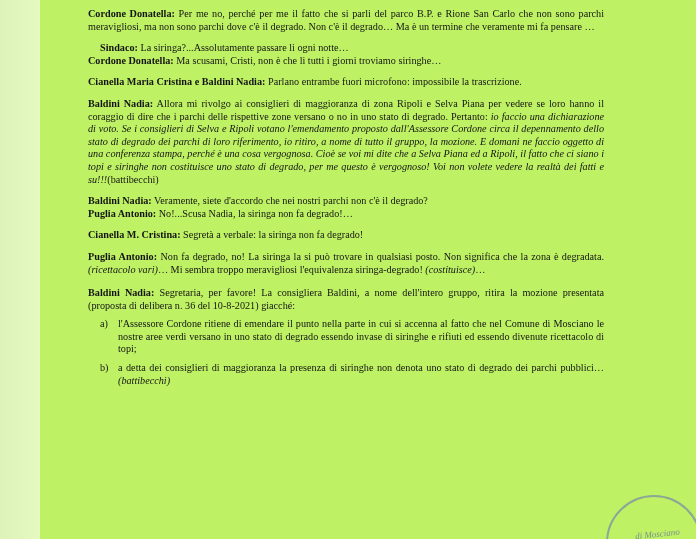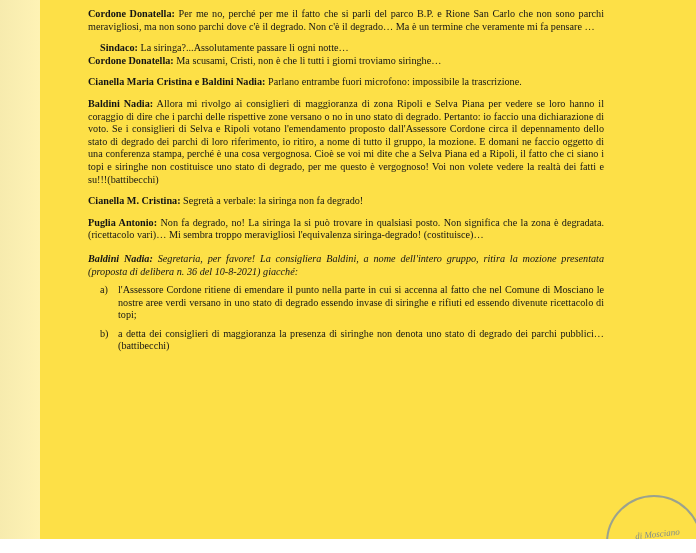--- a/index.html
+++ b/index.html
@@ -14,44 +14,44 @@
     color: #111111;
     overflow: hidden;
     position: relative;
   }
   .page {
     position: absolute;
     left: 0;
     top: 0;
     width: 696px;
     height: 553px;
-    background: #fde047;
+    background: #bef264;
     overflow: hidden;
   }
   .content {
     position: absolute;
     left: 88px;
     top: 8px;
     width: 516px;
   }
   .para {
     font-size: 10.2px;
     line-height: 12.6px;
     text-align: justify;
     margin: 0 0 0 0;
     padding: 0;
     color: #141414;
   }
   .gap-sm { }
   .gap-md { margin-top: 9px; }
-  .gap-lg { margin-top: 11px; font-style: italic; }
+  .gap-lg { margin-top: 11px; }
   .spk {
     font-weight: bold;
   }
-  .it { }
+  .it { font-style: italic; }
   .list {
     margin: 6px 0 0 0;
     padding: 0;
     list-style: none;
   }
   .list-item {
     position: relative;
     font-size: 10.2px;
     line-height: 12.6px;
     text-align: justify;
@@ -135,21 +135,27 @@
 
     <p class="para gap-md">
       <span class="spk">Cianella Maria Cristina e Baldini Nadia:</span><span>    Parlano entrambe fuori microfono: impossibile la trascrizione.</span>
     </p>
 
     <p class="para gap-md">
       <span class="spk">Baldini Nadia:</span><span>  Allora mi rivolgo   ai consiglieri di maggioranza di zona Ripoli e Selva Piana per vedere se loro hanno il coraggio di dire che i parchi delle rispettive zone versano o no in uno stato di degrado. Pertanto: </span><span class="it">io faccio una dichiarazione di voto. Se i consiglieri di Selva e Ripoli votano l'emendamento proposto dall'Assessore Cordone circa il depennamento dello stato di degrado dei parchi di loro riferimento,  io ritiro, a nome di tutto il gruppo, la mozione. E domani ne faccio oggetto di  una conferenza stampa, perché è una cosa vergognosa. Cioè se voi mi dite che a Selva Piana ed a Ripoli, il fatto che ci siano i topi e siringhe non costituisce uno stato di degrado, per me questo  è vergognoso! Voi non volete vedere la realtà dei fatti e su!!!</span><span>(battibecchi)</span>
     </p>
 
 
+    <p class="para gap-md">
+      <span class="spk">Baldini Nadia:</span><span> Veramente,  siete d'accordo che nei nostri parchi non c'è il degrado?</span>
+    </p>
 
+    <p class="para gap-sm">
+      <span class="spk">Puglia Antonio:</span><span> No!...Scusa Nadia, la siringa non fa degrado!…</span>
+    </p>
 
     <p class="para gap-md">
       <span class="spk">Cianella M. Cristina:</span><span> Segretà a verbale: la siringa non fa degrado!</span>
     </p>
 
     <p class="para gap-md">
       <span class="spk"> Puglia Antonio:</span><span> Non fa degrado, no! La siringa la si può trovare in qualsiasi posto. Non significa che la zona è degradata. </span><span class="it">(ricettacolo vari)</span><span>… Mi sembra troppo meravigliosi l'equivalenza siringa-degrado! </span><span class="it">(costituisce)</span><span>…</span>
     </p>
 
     <p class="para gap-lg">

